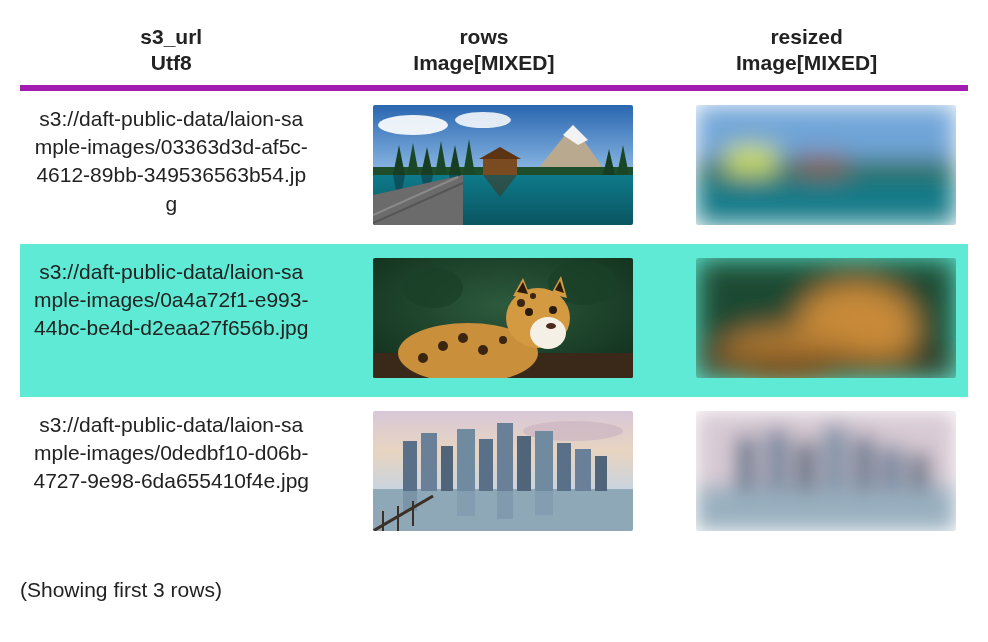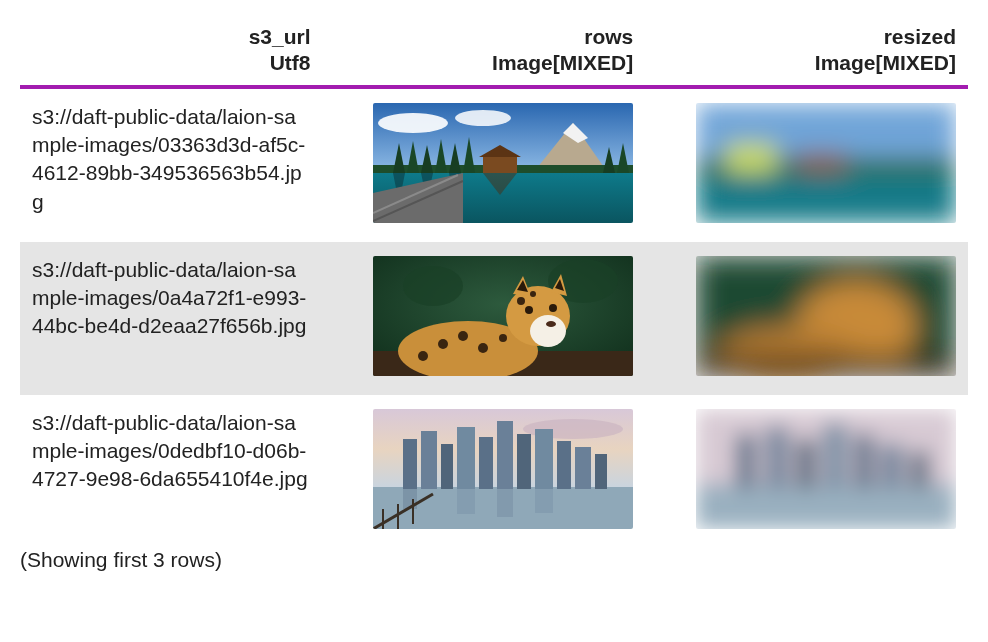--- a/index.html
+++ b/index.html
@@ -14,48 +14,49 @@
   }
   table {
     border-collapse: collapse;
     width: 100%;
     table-layout: fixed;
   }
   col.c1 { width: 300px; }
   col.c2 { width: 320px; }
   col.c3 { width: 320px; }
   thead th {
-    text-align: right;
+    text-align: center;
     font-weight: 700;
     padding: 6px 12px 8px 12px;
-    border-bottom: 4px solid #a21caf;
+    border-bottom: 6px solid #a21caf;
     vertical-align: top;
     line-height: 1.25;
   }
   tbody td {
     padding: 14px 12px;
     vertical-align: top;
     text-align: right;
   }
   tbody td.url {
-    text-align: left;
+    text-align: center;
     word-break: break-all;
     line-height: 1.35;
   }
-  tbody tr.alt { background: #e5e5e5; }
+  tbody tr.alt { background: #5eead4; }
   .thumb {
     display: inline-block;
     width: 260px;
     height: 120px;
     border-radius: 2px;
     position: relative;
     overflow: hidden;
   }
   .thumb svg { display:block; width:100%; height:100%; }
   .footer {
+    margin-top: 28px;
     font-size: 21px;
   }
 </style>
 </head>
 <body>
 
 <table>
   <colgroup>
       <col class="c1">
       <col class="c2">

